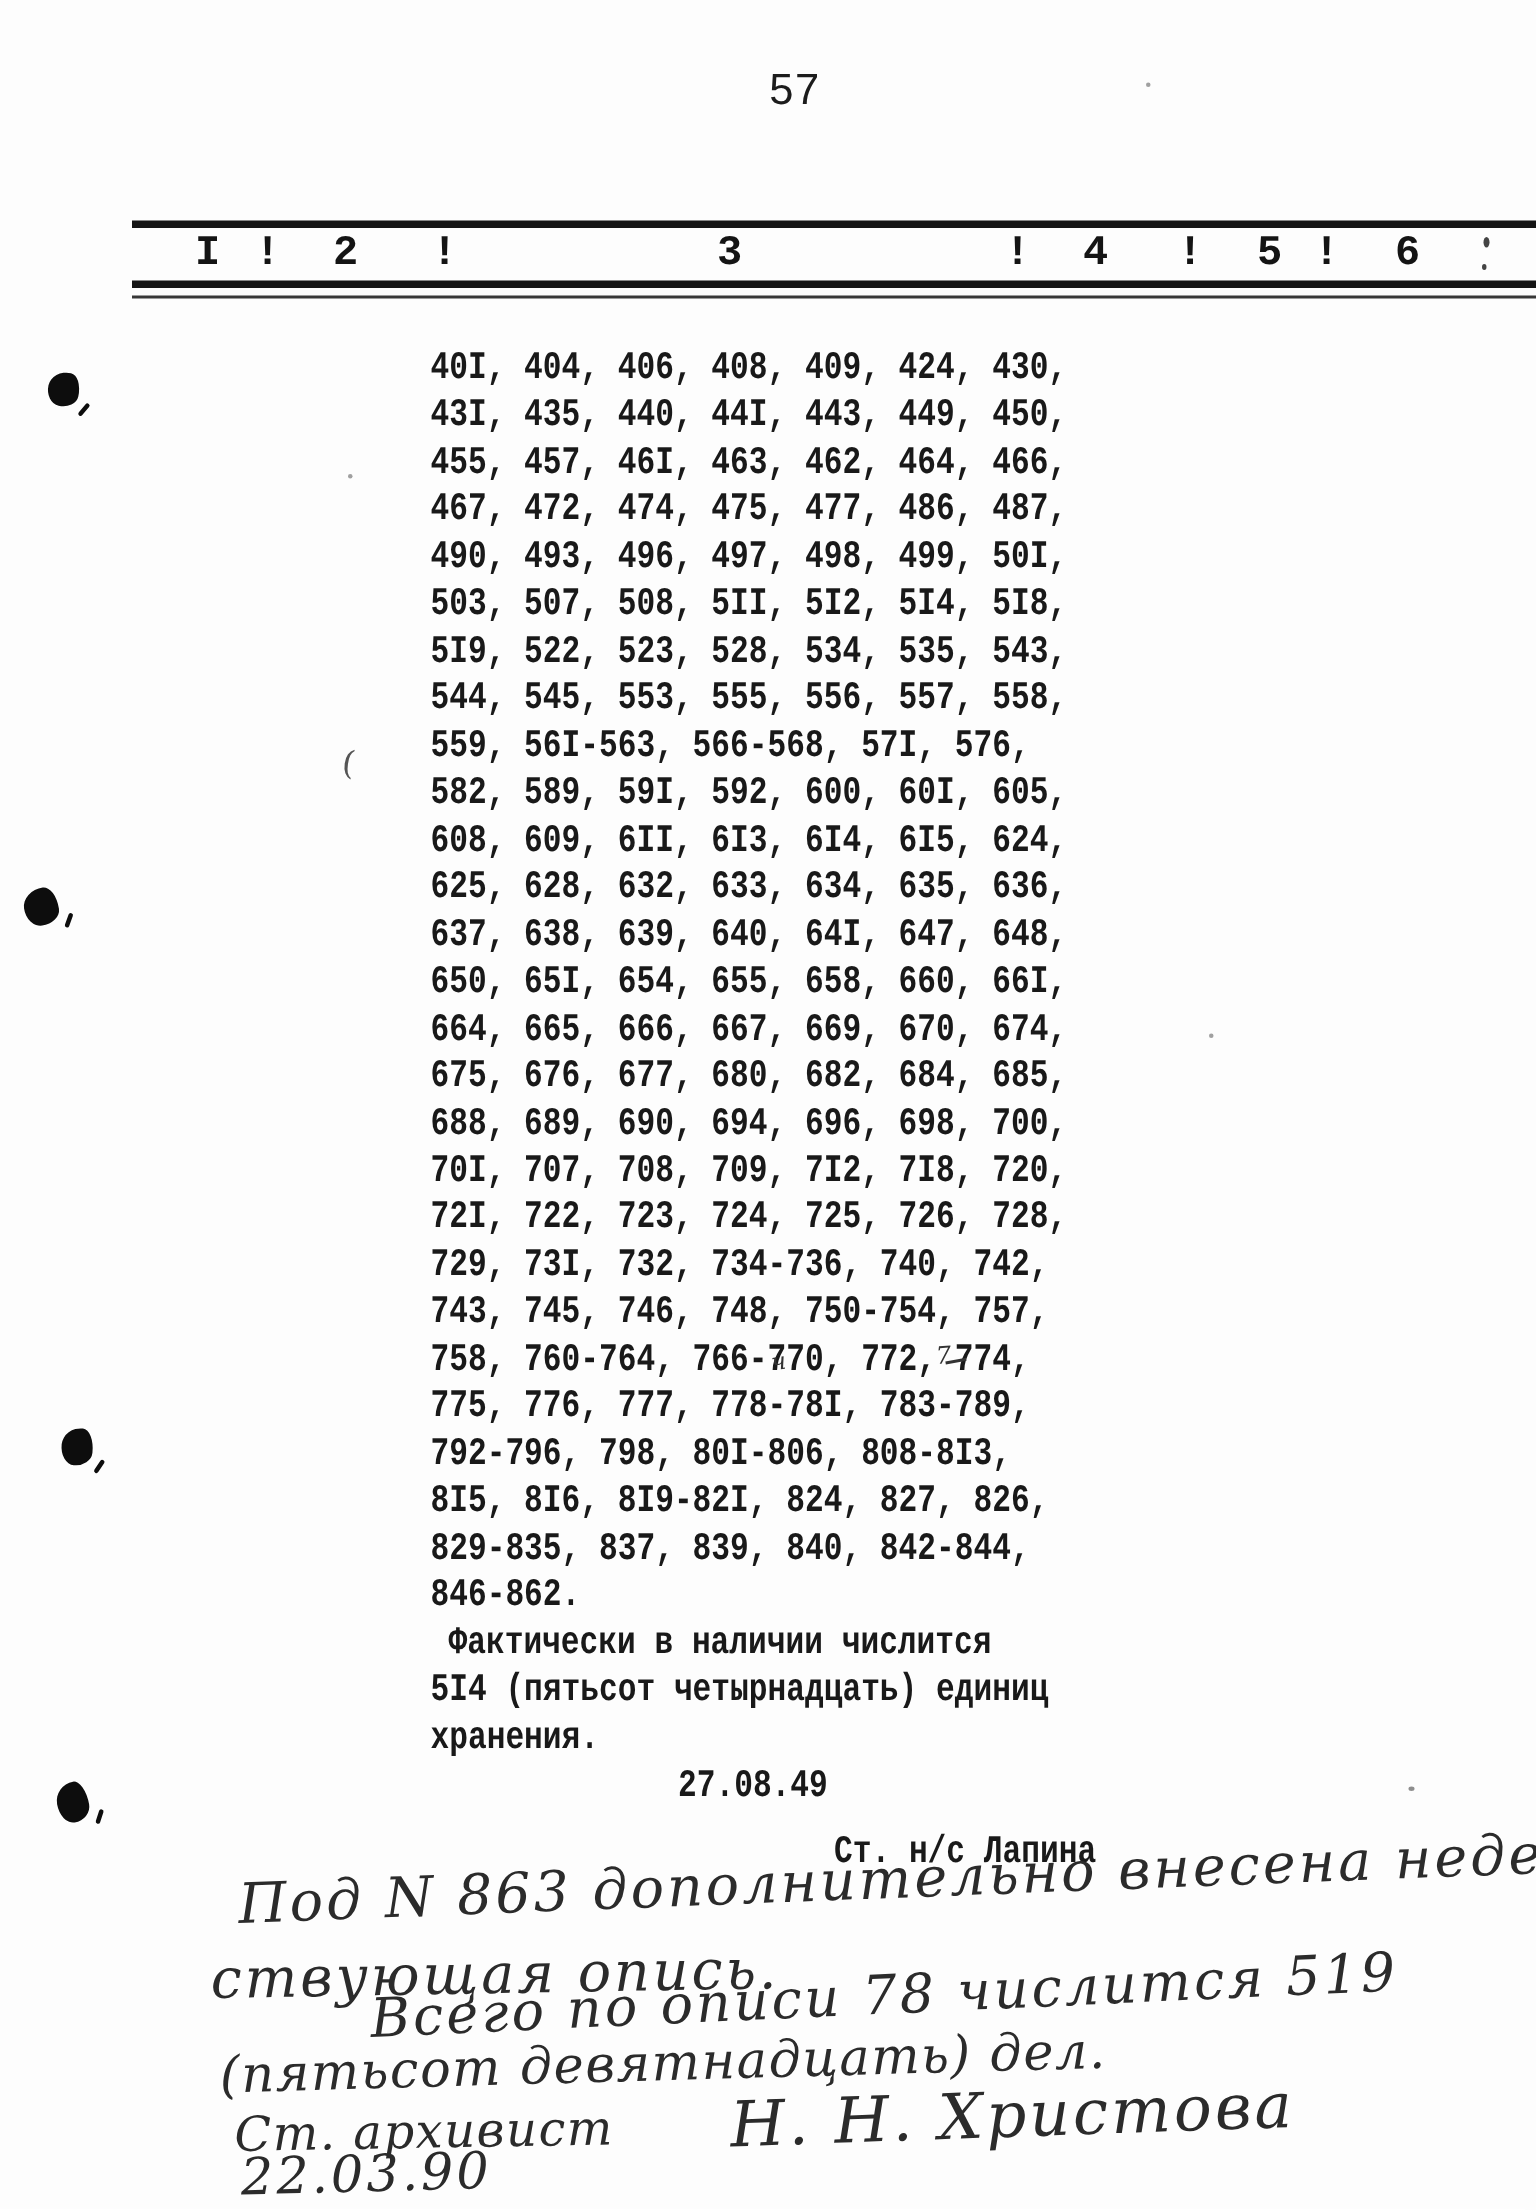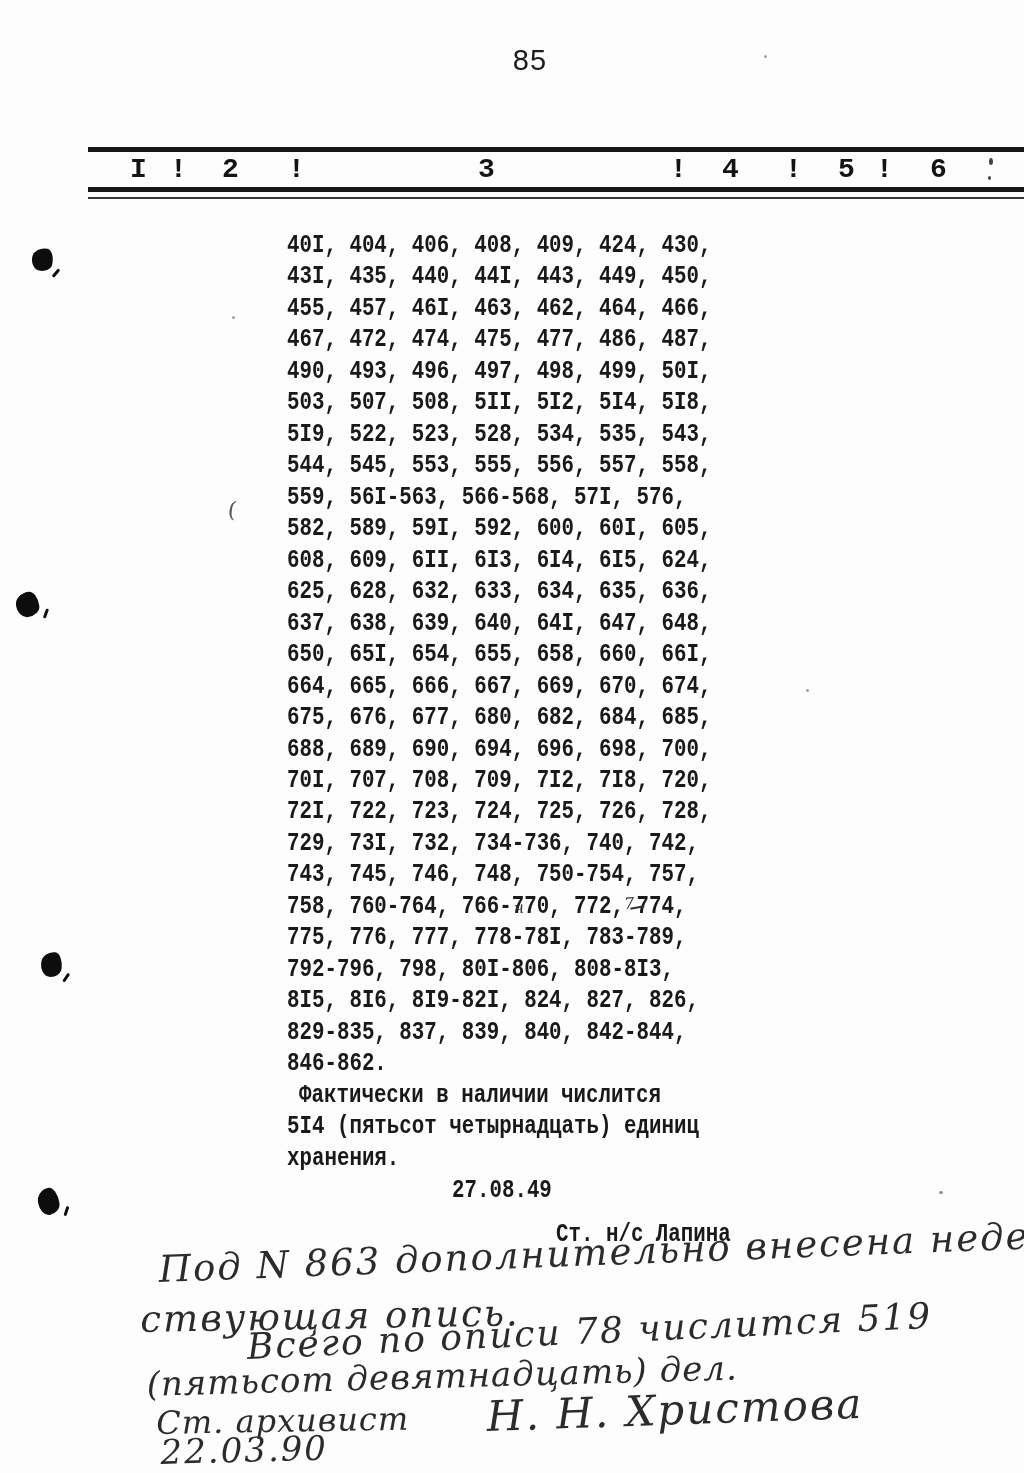--- a/index.html
+++ b/index.html
@@ -130,21 +130,21 @@
   .sp3 { left: 764px; top: 55px;  width: 3px; height: 3px; opacity: .5; }
   .sp4 { left: 232px; top: 316px; width: 3px; height: 3px; opacity: .5; }
   .sp5 { left: 939px; top: 1191px; width: 4px; height: 3px; opacity: .6; }
   .sp6 { left: 806px; top: 689px; width: 3px; height: 3px; opacity: .5; }
 </style>
 </head>
 <body>
 
 <div id="page">
 
-  <div class="page-number">85</div>
+  <div class="page-number">57</div>
 
   <div class="rule rule-top"></div>
   <div class="rule rule-bottom"></div>
   <div class="rule rule-bottom-thin"></div>
 
   <span class="hcell" style="left:130px">I</span>
   <span class="hcell" style="left:170px">!</span>
   <span class="hcell" style="left:222px">2</span>
   <span class="hcell" style="left:288px">!</span>
   <span class="hcell" style="left:478px">3</span>

